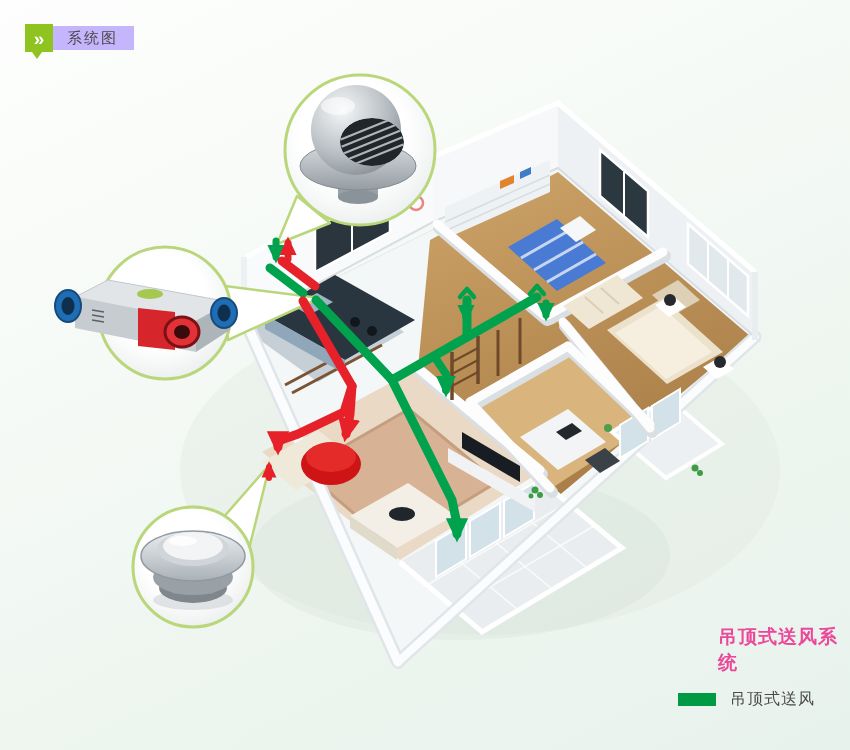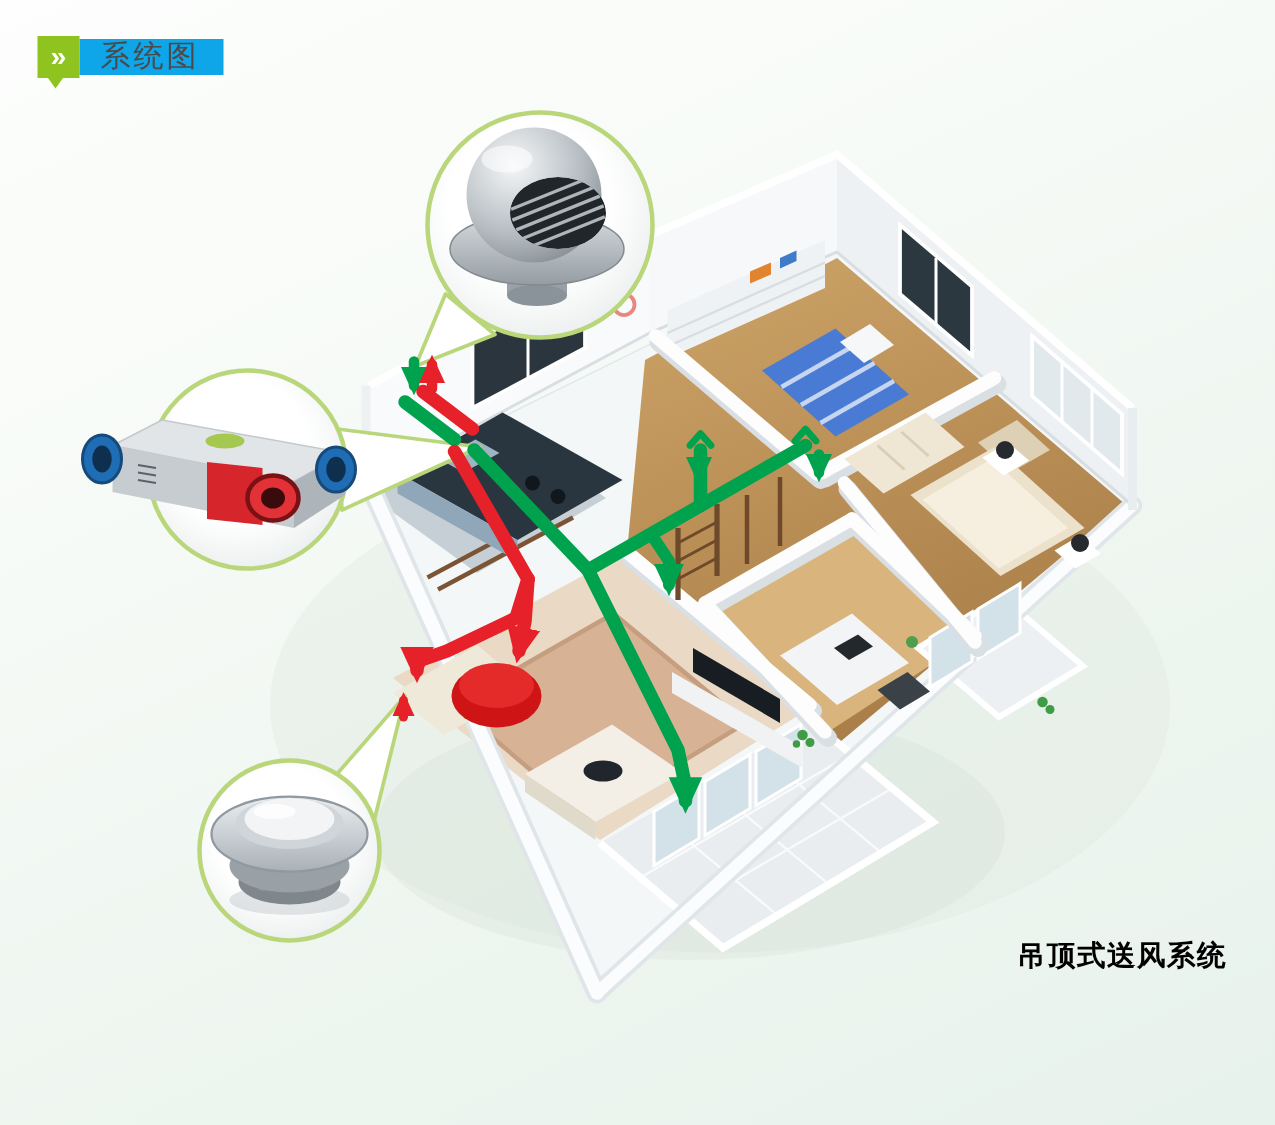--- a/index.html
+++ b/index.html
@@ -6,25 +6,25 @@
     font-family:"Liberation Sans",sans-serif;}
   body{position:relative;
     background:linear-gradient(155deg,#fdfefd 0%,#f6faf6 35%,#edf5ef 70%,#e8f2ec 100%);}
   
   .badge{position:absolute;top:24px;left:25px;display:flex;align-items:flex-start;}
   .badge-icon{position:relative;width:28px;height:28px;background:#8fc31f;color:#fff;
     display:flex;align-items:center;justify-content:center;font-size:19px;font-weight:bold;
     line-height:1;}
   .badge-icon::after{content:"";position:absolute;top:100%;left:7px;
     border:5px solid transparent;border-top:7px solid #8fc31f;border-bottom:none;}
-  .badge-label{height:24px;margin-top:2px;background:#0ea5e9;color:#4a4a4a;
-    font-size:20px;line-height:24px;padding:0 16px 0 14px;letter-spacing:2px;}
+  .badge-label{height:24px;margin-top:2px;background:#c4b5fd;color:#4a4a4a;
+    font-size:15px;line-height:24px;padding:0 16px 0 14px;letter-spacing:2px;}
   
   .legend{position:absolute;left:678px;top:624px;width:170px;}
-  .legend-title{font-size:19px;font-weight:bold;color:#000000;letter-spacing:1px;margin-bottom:13px;}
+  .legend-title{font-size:19px;font-weight:bold;color:#ec4899;letter-spacing:1px;margin-bottom:13px;margin-left:40px;}
   .legend-row{display:flex;align-items:center;margin-bottom:11px;}
   .legend-swatch{width:38px;height:13px;margin-right:14px;flex:none;}
   .legend-label{font-size:16px;color:#4a4a4a;letter-spacing:1px;}
   svg.house{position:absolute;left:0;top:0;}
 </style>
 </head>
 <body>
 
 <svg class="house" width="850" height="750" viewBox="0 0 850 750">
   <defs>
@@ -322,13 +322,17 @@
   </g>
 </svg>
 
 <div class="badge">
   <span class="badge-icon">»</span>
   <span class="badge-label">系统图</span>
 </div>
 
 <div class="legend">
   <div class="legend-title">吊顶式送风系统</div>
+  <div class="legend-row">
+    <span class="legend-swatch" style="background-color: rgb(0, 153, 68);"></span>
+    <span class="legend-label">吊顶式送风</span>
+  </div>
 </div>
 
 </body></html>

